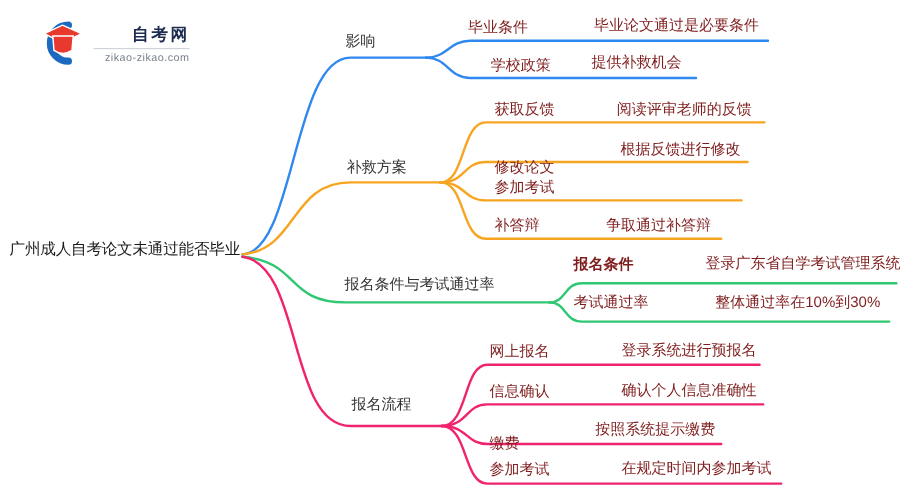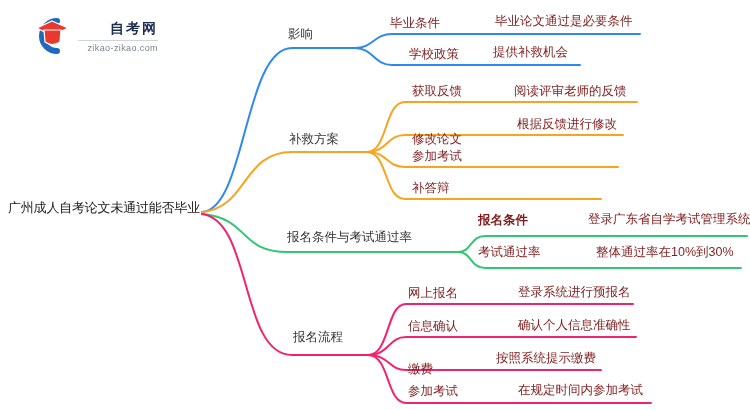--- a/index.html
+++ b/index.html
@@ -97,20 +97,21 @@
   <div class="node" style="left:409px;top:47px;">学校政策</div>
   <div class="node" style="left:493px;top:45px;font-family:Liberation Serif, serif;">提供补救机会</div>
 
   <div class="node branch-label" style="left:289px;top:132px;">补救方案</div>
   <div class="node" style="left:412px;top:84px;">获取反馈</div>
   <div class="node" style="left:514px;top:84px;">阅读评审老师的反馈</div>
   <div class="node" style="left:412px;top:117px;margin-top:15px;">修改论文</div>
   <div class="node" style="left:517px;top:117px;">根据反馈进行修改</div>
   <div class="node" style="left:412px;top:149px;">参加考试</div>
   <div class="node" style="left:412px;top:181px;">补答辩</div>
+  <div class="node" style="left:505px;top:181px;">争取通过补答辩</div>
 
   <div class="node branch-label" style="left:287px;top:230px;">报名条件与考试通过率</div>
   <div class="node" style="left:478px;top:213px;font-weight:bold;">报名条件</div>
   <div class="node" style="left:588px;top:212px;">登录广东省自学考试管理系统</div>
   <div class="node" style="left:478px;top:245px;">考试通过率</div>
   <div class="node" style="left:596px;top:245px;">整体通过率在10%到30%</div>
 
   <div class="node branch-label" style="left:293px;top:330px;">报名流程</div>
   <div class="node" style="left:408px;top:286px;">网上报名</div>
   <div class="node" style="left:518px;top:285px;">登录系统进行预报名</div>

